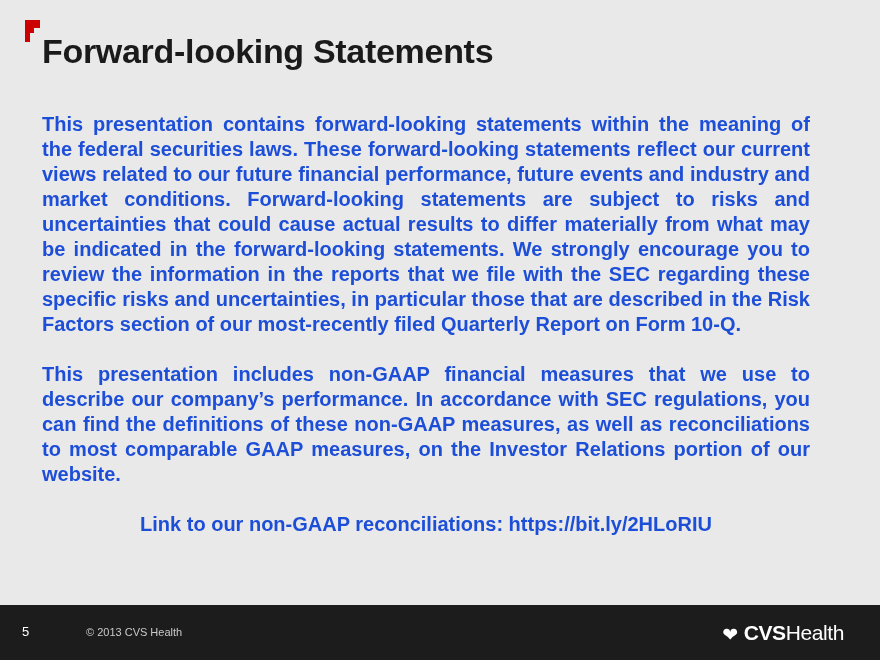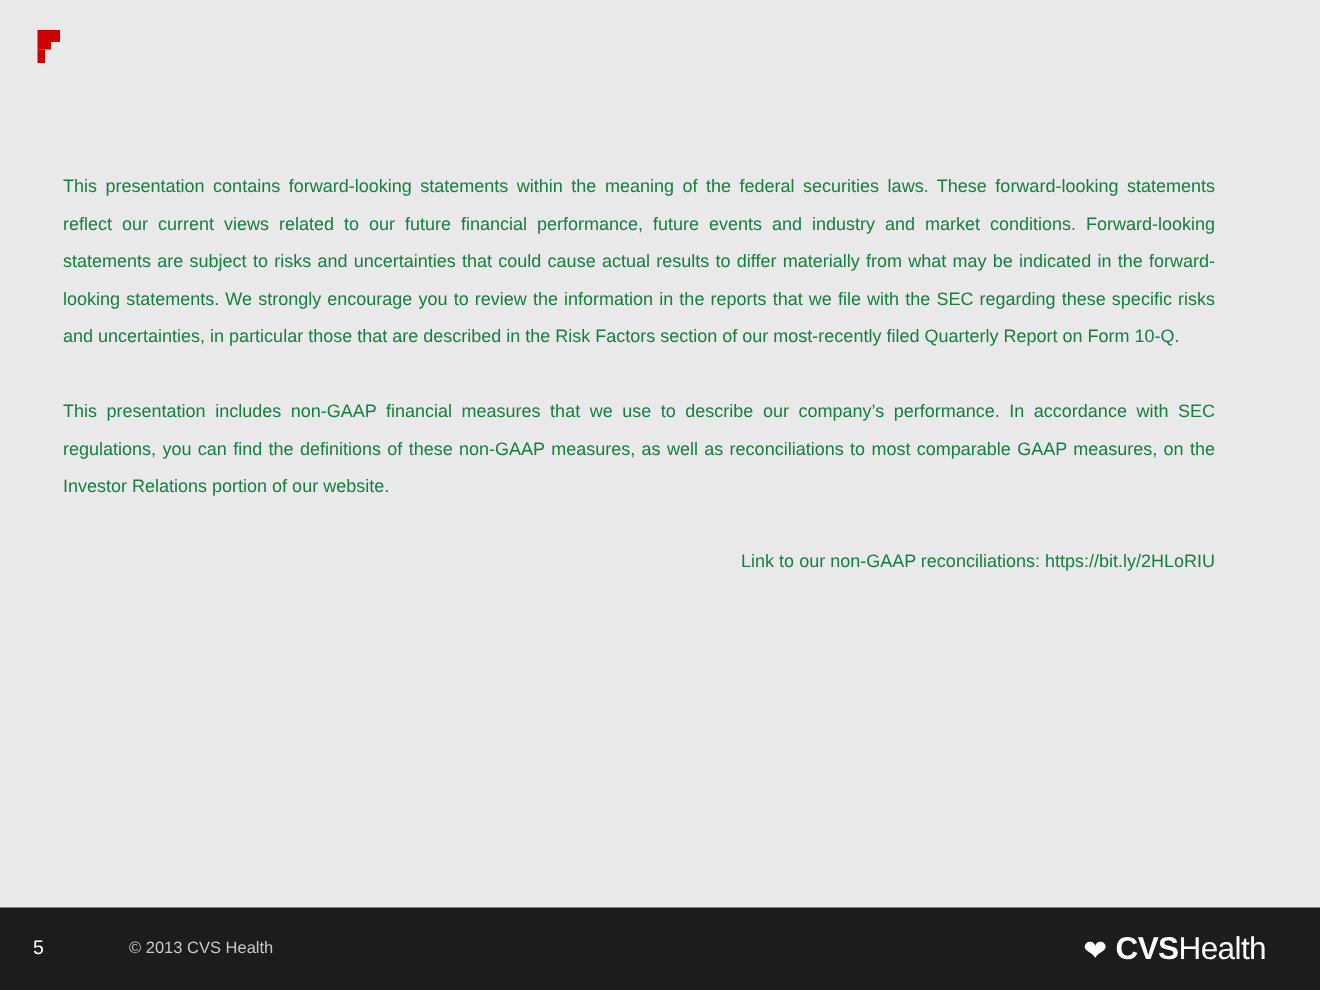--- a/index.html
+++ b/index.html
@@ -62,32 +62,33 @@
     letter-spacing: -0.3px;
     white-space: nowrap;
   }
   .body-area {
     position: absolute;
     left: 42px;
     top: 112px;
     width: 768px;
   }
   .para {
-    font-size: 12px;
+    font-size: 20px;
     line-height: 25px;
-    color: #15803d;
+    color: #1d4ed8;
     text-align: justify;
     text-justify: inter-word;
     margin: 0 0 25px 0;
+    font-weight: bold;
   }
   .para:last-child {
     margin-bottom: 0;
   }
   .para.nojustify {
-    text-align: right;
+    text-align: center;
   }
   .footer {
     position: absolute;
     left: 0;
     bottom: 0;
     width: 880px;
     height: 55px;
     background: #1c1c1c;
   }
   .page-number {
@@ -135,20 +136,21 @@
 <body>
 
 <div class="slide">
 
   <div class="logo-mark">
     <div class="flag-body"></div>
     <div class="flag-notch"></div>
     <div class="flag-stem"></div>
   </div>
 
+  <div class="title">Forward-looking Statements</div>
 
   <div class="body-area">
     <p class="para">This presentation contains forward-looking statements within the meaning of the federal securities laws. These forward-looking statements reflect our current views related to our future financial performance, future events and industry and market conditions.  Forward-looking statements are subject to risks and uncertainties that could cause actual results to differ materially from what may be indicated in the forward-looking statements.  We strongly encourage you to review the information in the reports that we file with the SEC regarding these specific risks and uncertainties, in particular those that are described in the Risk Factors section of our most-recently filed Quarterly Report on Form 10-Q.</p>
     <p class="para">This presentation includes non-GAAP financial measures that we use to describe our company’s performance. In accordance with SEC regulations, you can find the definitions of these non-GAAP measures, as well as reconciliations to most comparable GAAP measures, on the Investor Relations portion of our website.</p>
     <p class="para nojustify">Link to our non-GAAP reconciliations: https://bit.ly/2HLoRIU</p>
   </div>
 
   <div class="footer">
     <div class="page-number">5</div>
     <div class="copyright">© 2013 CVS Health</div>

